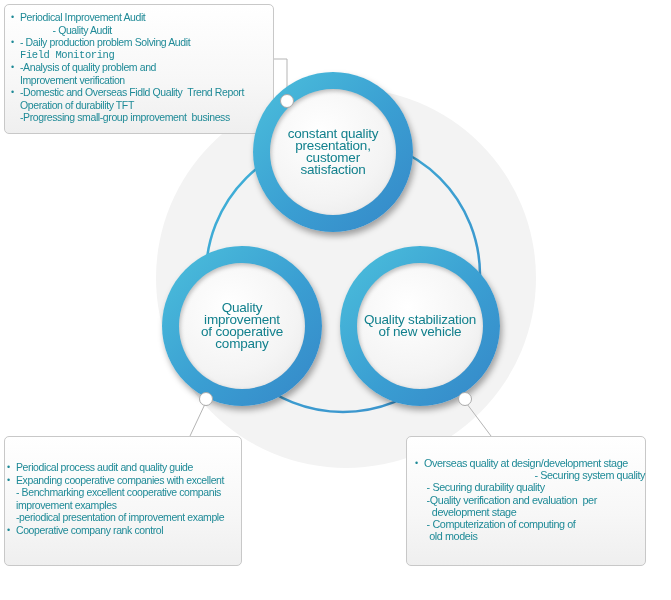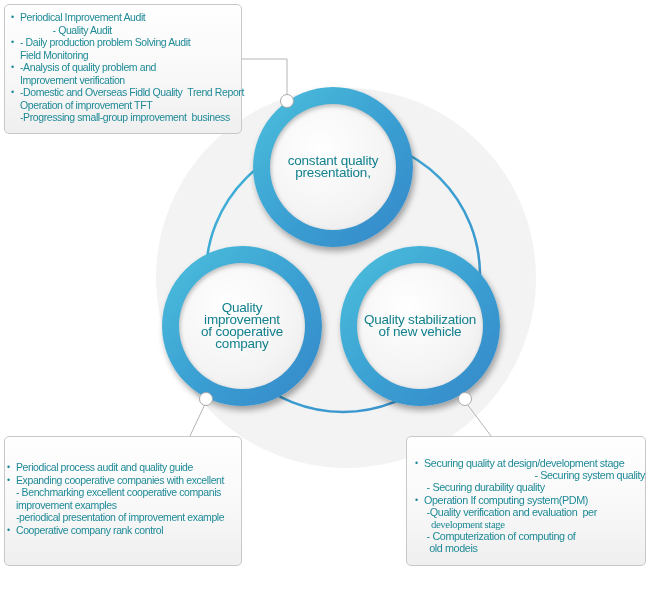--- a/index.html
+++ b/index.html
@@ -56,63 +56,63 @@
       <stop offset="0" stop-color="#3fb2d8"></stop>
       <stop offset="1" stop-color="#3a8fcb"></stop>
     </linearGradient>
   </defs>
   <circle cx="343" cy="275" r="137" fill="none" stroke="url(#arcGrad)" stroke-width="2.5"></circle>
   <polyline points="242,59 287,59 287,100" fill="none" stroke="#b5b5b5" stroke-width="1"></polyline>
   <line x1="205" y1="404" x2="190" y2="436" stroke="#b5b5b5" stroke-width="1"></line>
   <line x1="467" y1="404" x2="491" y2="436" stroke="#b5b5b5" stroke-width="1"></line>
 </svg>
 
-<div class="box" style="left:4px; top:4px; width:238px; height:130px; padding:6px 0 0 15px;">
+<div class="box" style="left:4px; top:4px; width:270px; height:130px; padding:6px 0 0 15px;">
   <ul id="box-top-left">
       <li class="bullet" style="white-space: pre;">Periodical Improvement Audit</li>
       <li style="white-space: pre; margin-left: 30px;"> - Quality Audit</li>
       <li class="bullet" style="white-space: pre;">- Daily production problem Solving Audit</li>
-      <li style="white-space: pre;">Field Monitoring</li>
+      <li style="white-space: pre; font-family: Liberation Mono, monospace;">Field Monitoring</li>
       <li class="bullet" style="white-space: pre;">-Analysis of quality problem and</li>
       <li style="white-space: pre;">Improvement verification</li>
       <li class="bullet" style="white-space: pre;">-Domestic and Overseas Fidld Quality  Trend Report</li>
-      <li style="white-space: pre;">Operation of improvement TFT</li>
+      <li style="white-space: pre;">Operation of durability TFT</li>
       <li style="white-space: pre;">-Progressing small-group improvement  business</li>
     </ul>
 </div>
 
 <div class="box" style="left:4px; top:436px; width:238px; height:130px; padding:24px 12px 0 11px;">
   <ul id="box-bottom-left">
       <li class="bullet" style="white-space: pre;">Periodical process audit and quality guide</li>
       <li class="bullet" style="white-space: pre;">Expanding cooperative companies with excellent</li>
       <li style="white-space: pre;">- Benchmarking excellent cooperative companis</li>
       <li style="white-space: pre;">improvement examples</li>
       <li style="white-space: pre;">-periodical presentation of improvement example</li>
       <li class="bullet" style="white-space: pre;">Cooperative company rank control</li>
     </ul>
 </div>
 
 <div class="box" style="left:406px; top:436px; width:240px; height:130px; padding:20px 0 0 17px; line-height:12.2px; font-size:10.8px;">
   <ul id="box-bottom-right">
-      <li class="bullet" style="white-space: pre;">Securing quality at design/development stage</li>
+      <li class="bullet" style="white-space: pre;">Overseas quality at design/development stage</li>
       <li style="white-space: pre; text-align: right;"> - Securing system quality</li>
       <li style="white-space: pre;"> - Securing durability quality</li>
-      <li class="bullet" style="white-space: pre;">Operation If computing system(PDM)</li>
       <li style="white-space: pre;"> -Quality verification and evaluation  per</li>
-      <li style="white-space: pre; font-family: Liberation Serif, serif;">   development stage</li>
+      <li style="white-space: pre;">   development stage</li>
       <li style="white-space: pre;"> - Computerization of computing of</li>
       <li style="white-space: pre;">  old modeis</li>
     </ul>
 </div>
 
-<div class="ring" style="left:253px; top:87px; width:160px; height:160px;">
+<div class="ring" style="left:253px; top:72px; width:160px; height:160px;">
   <div class="inner">
     <div class="label">
       <div>constant quality</div>
       <div>presentation,</div>
+      <div>customer satisfaction</div>
     </div>
   </div>
 </div>
 
 <div class="ring" style="left:162px; top:246px; width:160px; height:160px;">
   <div class="inner">
     <div class="label">
       <div>Quality improvement</div>
       <div>of cooperative</div>
       <div>company</div>

